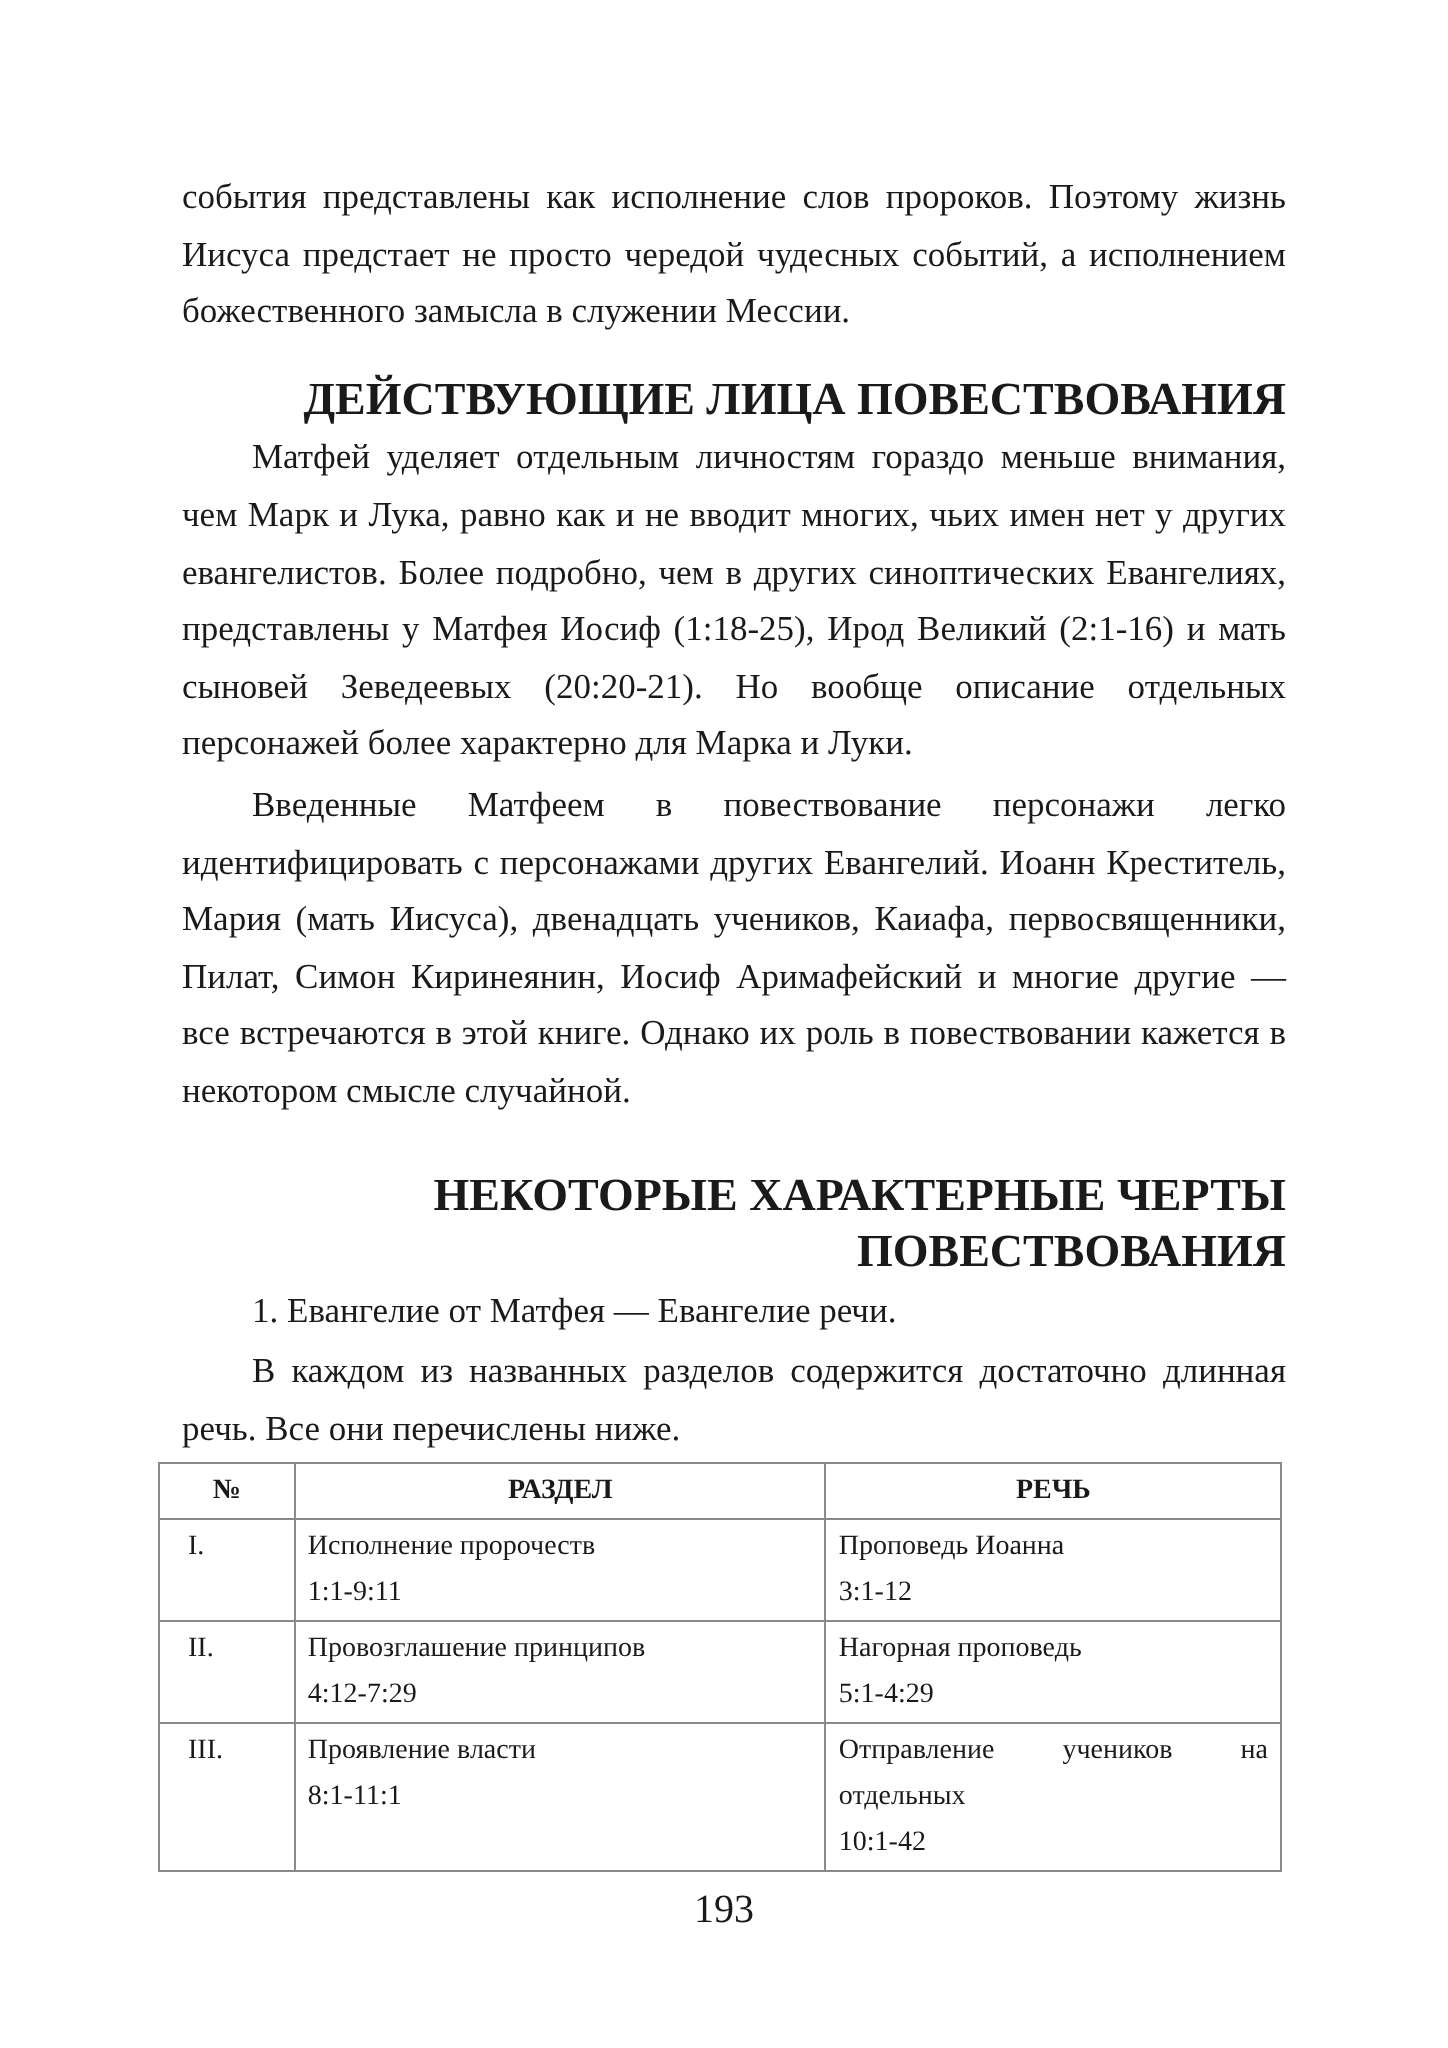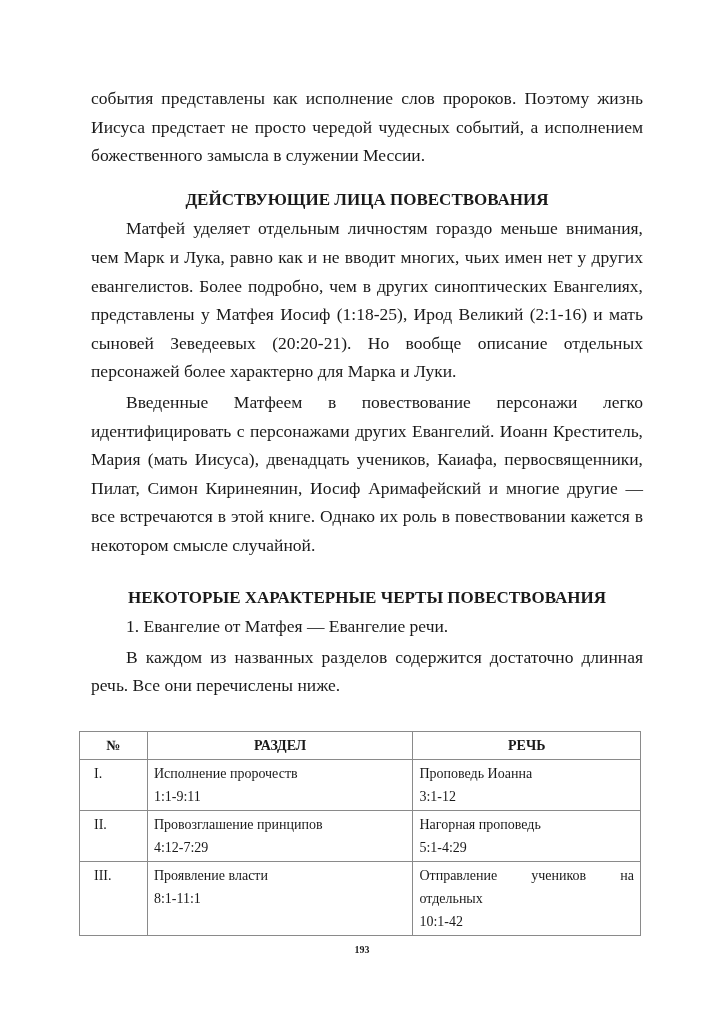--- a/index.html
+++ b/index.html
@@ -1,37 +1,37 @@
 <!DOCTYPE html>
 <html><head>
 <meta charset="utf-8">
 <style>
   html, body { margin: 0; padding: 0; background: #ffffff; }
   body { width: 724px; height: 1024px; position: relative; overflow: hidden;
          font-family: "Liberation Serif", "DejaVu Serif", serif; color: #1a1a1a; }
   .page { position: absolute; left: 70px; top: 84px; width: 552px; margin-left: 21px; }
   p { margin: 0; font-size: 17.5px; line-height: 28.6px; text-align: justify; }
   p.indent { text-indent: 35px; }
-  h2 { margin: 0; font-size: 17px; line-height: 28.6px; font-weight: bold; text-align: center; }
+  h2 { margin: 0; font-size: 23px; line-height: 28.6px; font-weight: bold; text-align: right; }
   .h-first { margin-top: 16px; }
   .h-second { margin-top: 24px; }
   .intro-para { }
   table { position: absolute; left: 79px; top: 731px; width: 562px;
           border-collapse: collapse; font-size: 14px; }
   td, th { border: 1.3px solid #8a8a8a; vertical-align: top; padding: 2px 6px 2px 6px;
            line-height: 23px; }
   th { font-weight: bold; text-align: center; height: 22px; }
   col.c1 { width: 68px; }
   col.c2 { width: 266px; }
   col.c3 { width: 228px; }
   td.num { padding-left: 14px; }
   td.justify-cell .jl { display: block; text-align: justify; text-align-last: justify; }
   td span.line { display: block; }
   .page-number { position: absolute; top: 944px; left: 0; width: 724px; text-align: center;
-                 font-size: 10px; font-weight: bold; }
+                 font-size: 20px; }
 </style>
 </head>
 <body>
 
 <div class="page">
   <p class="intro-para">события представлены как исполнение слов пророков. Поэтому жизнь Иисуса предстает не просто чередой чудесных событий, а исполнением божественного замысла в служении Мессии.</p>
 
   <h2 class="h-first">ДЕЙСТВУЮЩИЕ ЛИЦА ПОВЕСТВОВАНИЯ</h2>
   <p class="indent">Матфей уделяет отдельным личностям гораздо меньше внимания, чем Марк и Лука, равно как и не вводит многих, чьих имен нет у других евангелистов. Более подробно, чем в других синоптических Евангелиях, представлены у Матфея Иосиф (1:18-25), Ирод Великий (2:1-16) и мать сыновей Зеведеевых (20:20-21). Но вообще описание отдельных персонажей более характерно для Марка и Луки.</p>
   <p class="indent" style="margin-top:2px">Введенные Матфеем в повествование персонажи легко идентифицировать с персонажами других Евангелий. Иоанн Креститель, Мария (мать Иисуса), двенадцать учеников, Каиафа, первосвященники, Пилат, Симон Киринеянин, Иосиф Аримафейский и многие другие — все встречаются в этой книге. Однако их роль в повествовании кажется в некотором смысле случайной.</p>

